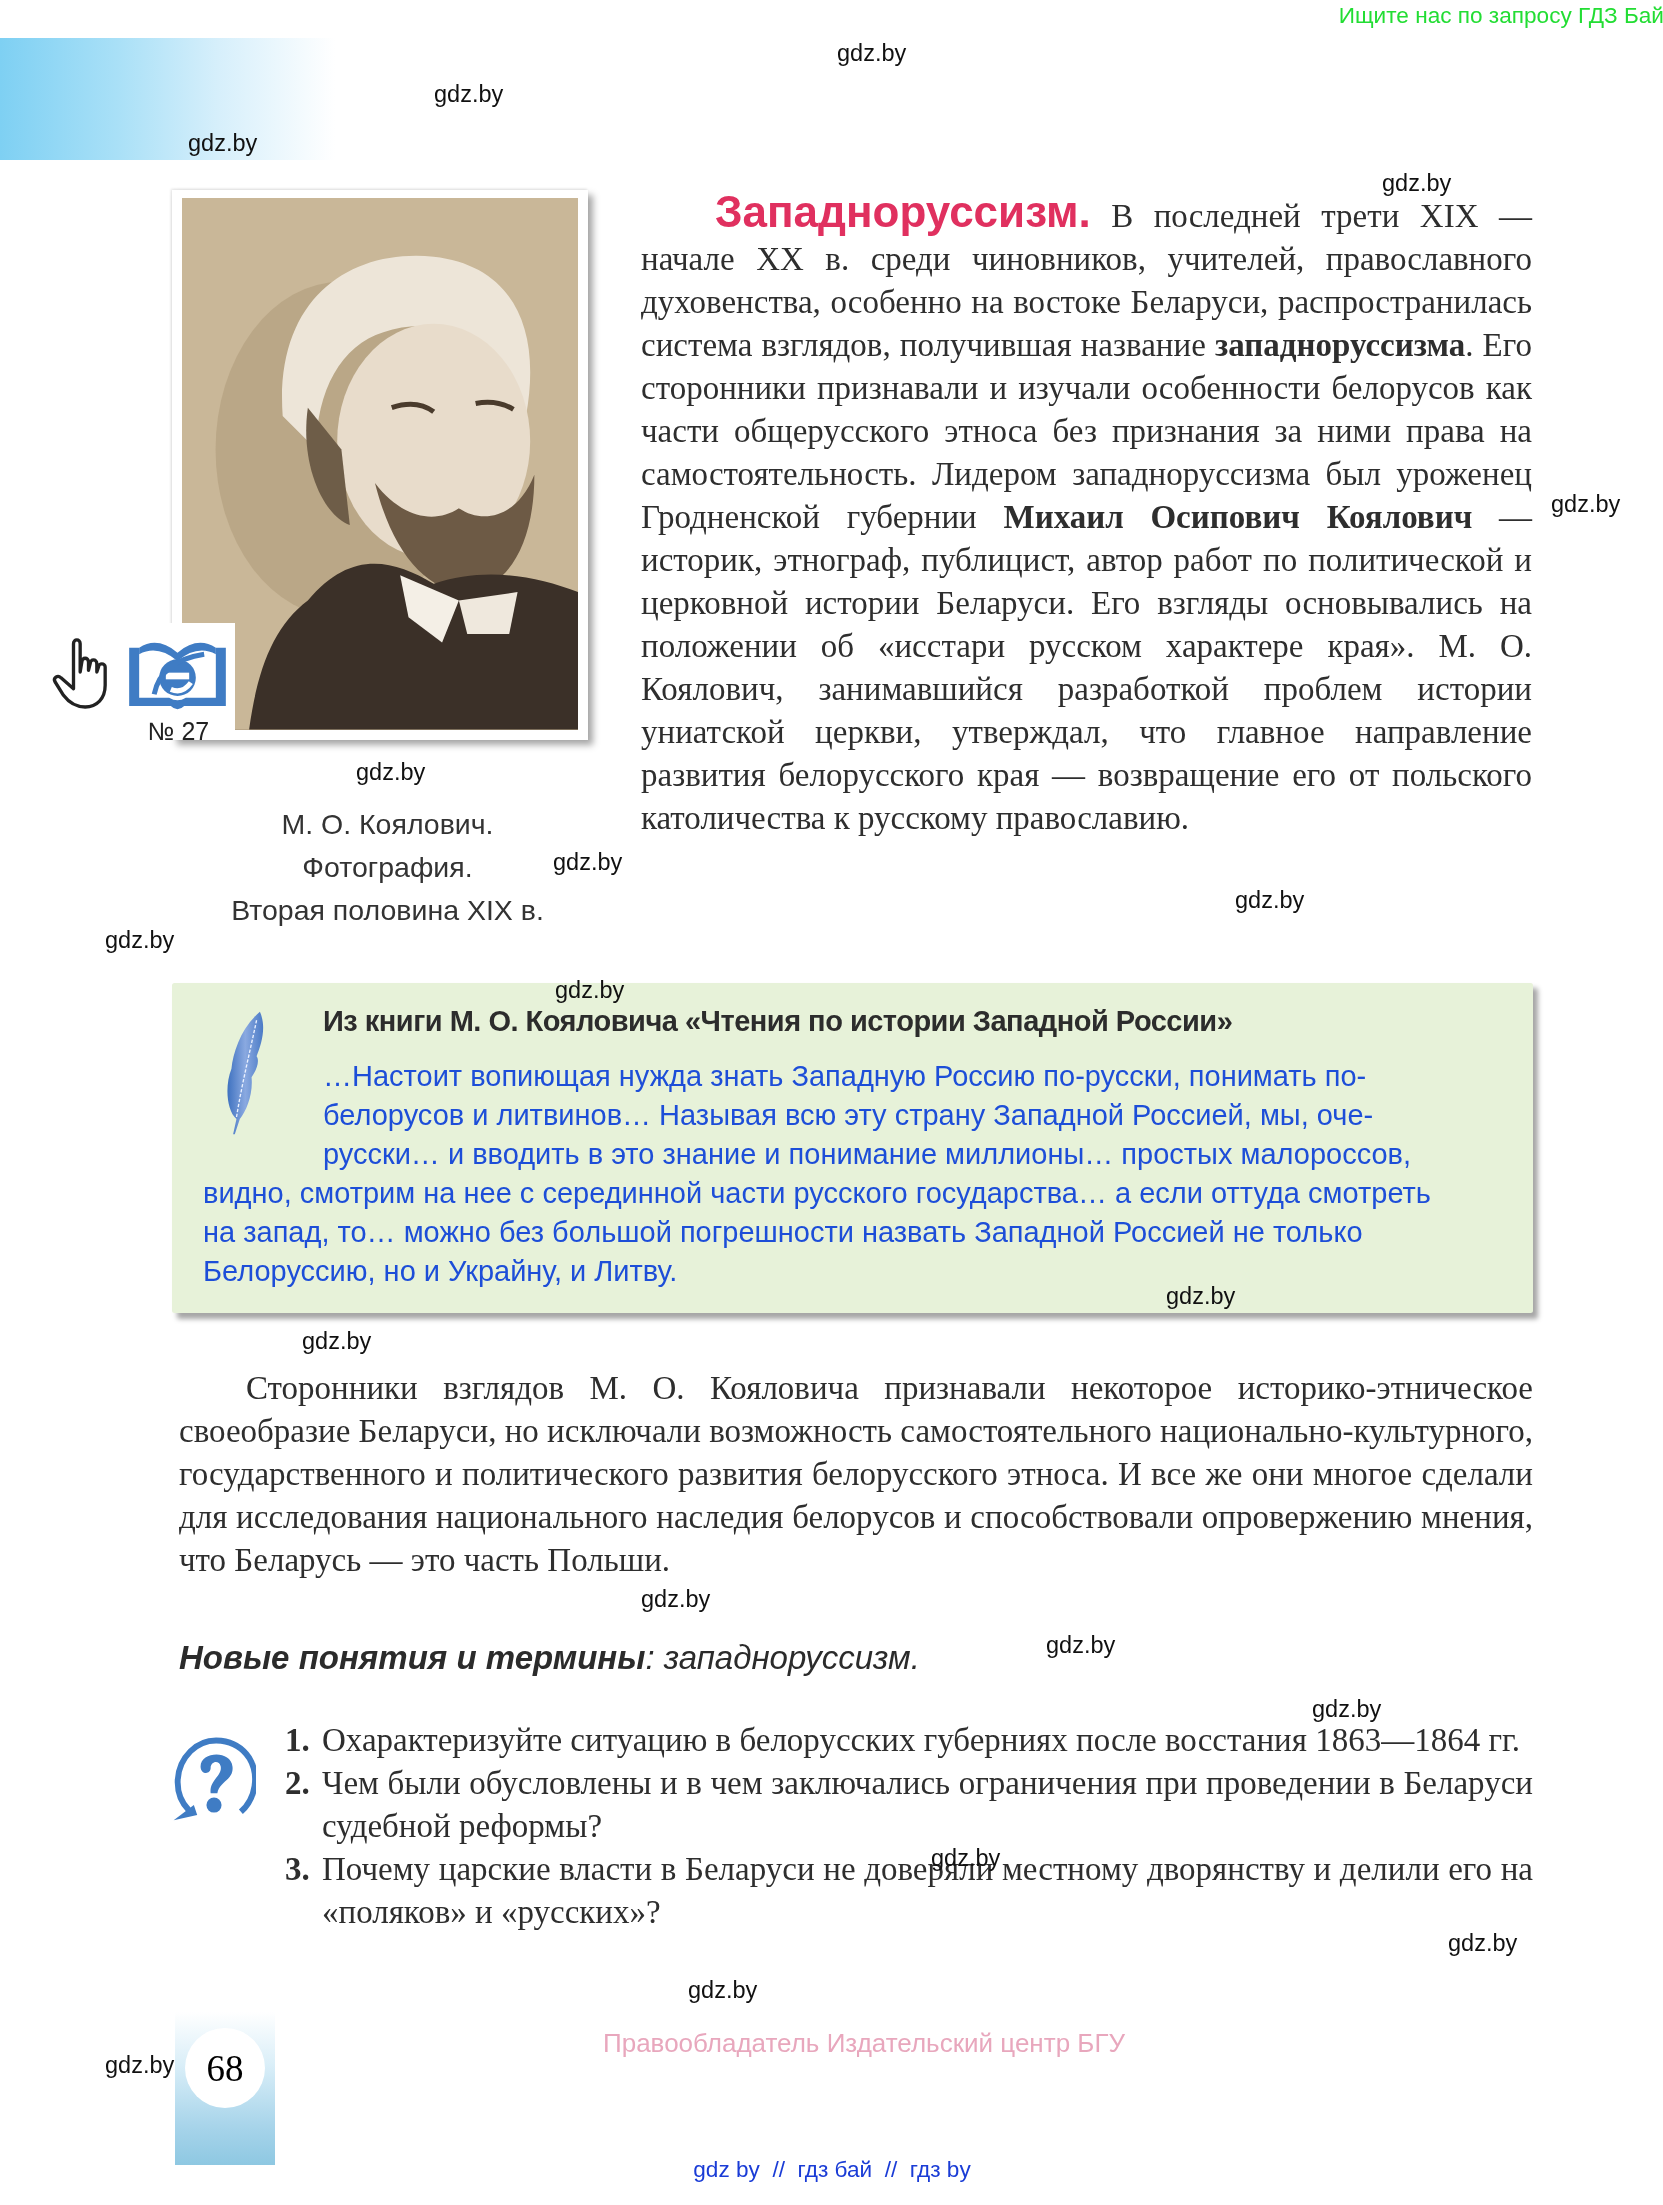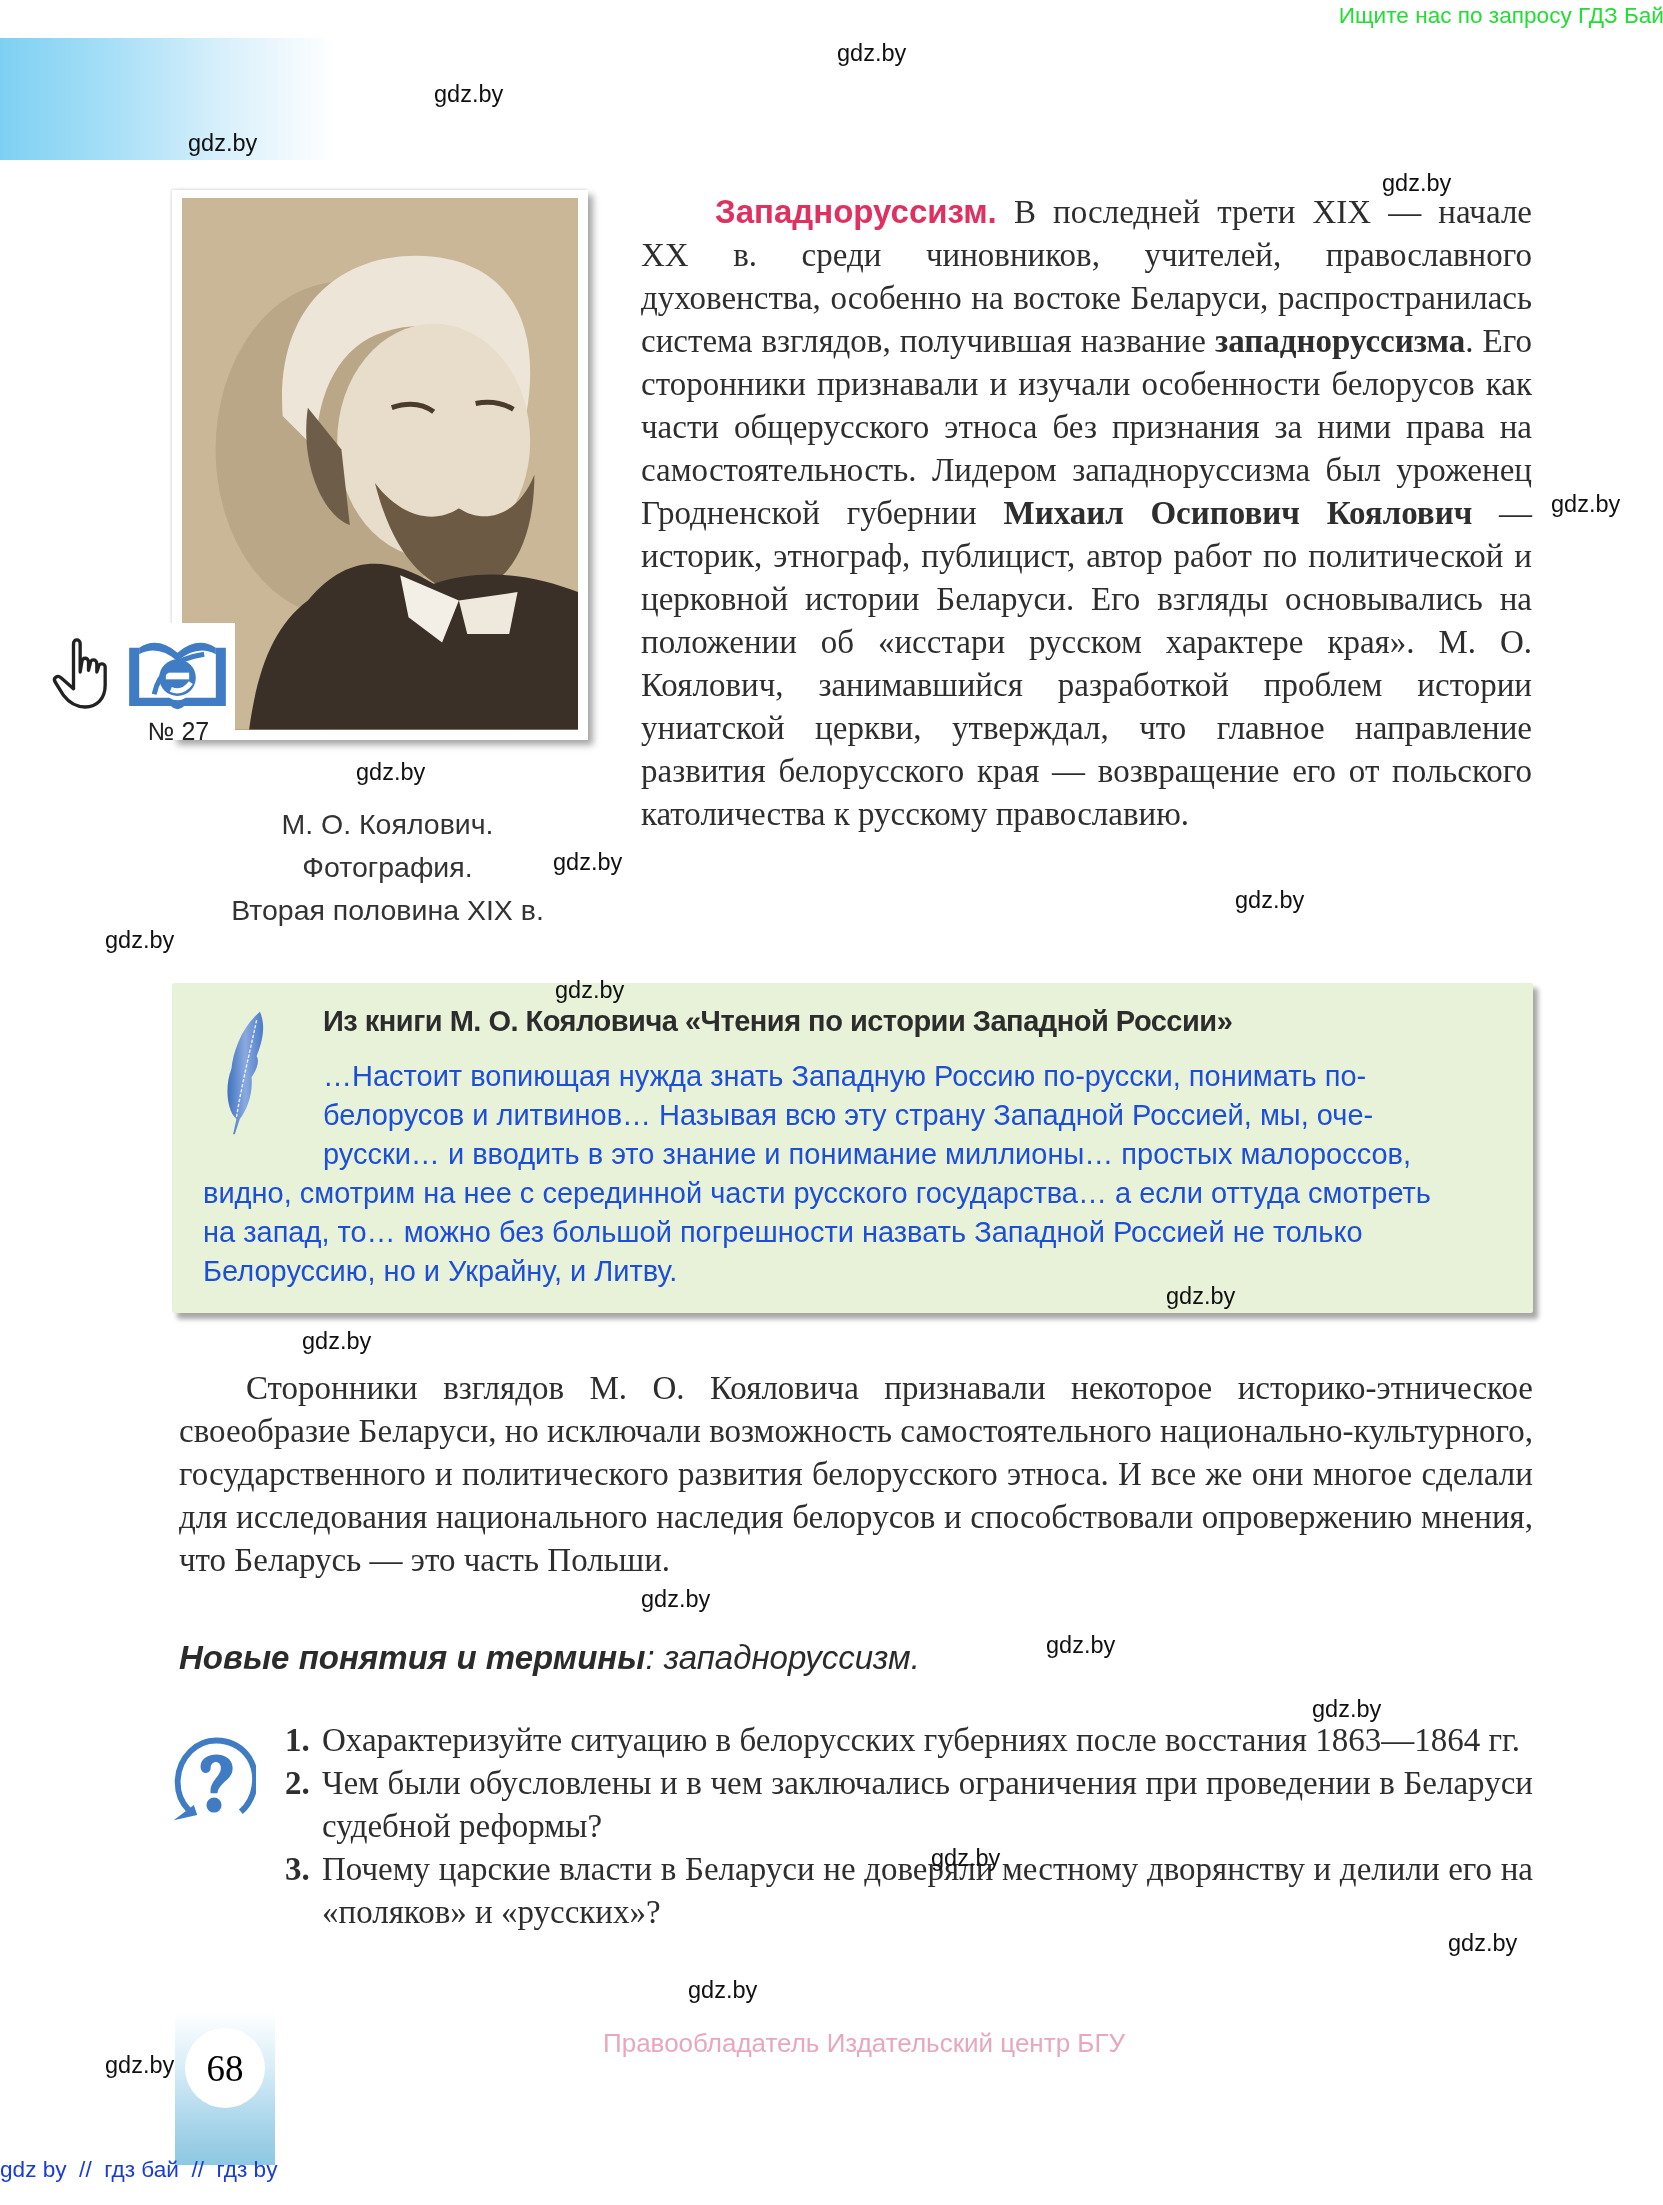--- a/index.html
+++ b/index.html
@@ -17,21 +17,21 @@
   .photo { position:absolute; left:10px; top:8.4px; right:10px; bottom:10px;
      background:radial-gradient(ellipse at 60% 35%, #ece2d2 0%, #d2c1a6 40%, #b7a284 70%, #8d7a60 100%); overflow:hidden; }
   .photo svg { width:100%; height:100%; display:block; }
   .icon-notch { left:123px; top:623px; width:112px; height:117px; background:#fff; }
   .hand-icon { left:50px; top:637px; width:67px; height:75px; }
   .book-icon { left:124px; top:636px; width:107px; height:80px; }
   .photo-num { left:126px; top:717px; width:105px; text-align:center; font-size:25px; color:#222; }
   .caption { left:184px; width:407px; top:803px; text-align:center; font-size:28.5px; line-height:43px; color:#333; }
 
   .main-text { left:641px; top:190px; width:891px; font-size:33px; line-height:43px; text-align:justify; color:#2e2e2e; }
-  .main-text .lead { font-family:"Liberation Sans", sans-serif; font-weight:bold; color:#e0305f; font-size:33px; }
+  .main-text .lead { font-family:"Liberation Sans", sans-serif; font-weight:bold; color:#e0305f; font-size:44px; }
   .indent { display:inline-block; width:74px; }
 
   .quote-box { left:172px; top:983px; width:1361px; height:330px; background:#e7f2d9;
      box-shadow:5px 5.9px 5px rgba(0,0,0,0.35); border-radius:2.5px; }
   .feather { left:208px; top:1010px; width:67px; height:126px; }
   .quote-title { left:323px; top:1005px; font-family:"Liberation Sans", sans-serif; font-weight:bold; font-size:29px; color:#2c2c2c; letter-spacing:-0.5px; white-space:nowrap; }
   .quote-body { left:203px; top:1057px; width:1258px; font-family:"Liberation Sans", sans-serif; font-size:29px; line-height:39px; color:#1d4ed8; text-align:justify; }
   .quote-body .qline { display:block; white-space:nowrap; }
   .quote-body .qline.in { padding-left:120px; }
 
@@ -42,21 +42,21 @@
   .q-icon { left:172px; top:1736px; width:84px; height:86px; }
   .qlist { left:285px; top:1719px; width:1248px; font-size:33px; line-height:43px; color:#2e2e2e; margin:0; padding:0; list-style:none; }
   .qlist li { position:relative; padding-left:37px; text-align:justify; }
   .qlist li .num { position:absolute; left:0; font-weight:bold; }
 
   .page-strip { left:175px; top:2012px; width:100px; height:153px;
      background:linear-gradient(180deg,#ffffff 0%,#d9eef8 35%,#a7d4ea 75%,#8ec8e2 100%); }
   .page-circle { left:185px; top:2028px; width:80px; height:80px; border-radius:50%; background:#fff;
      display:flex; align-items:center; justify-content:center; font-size:37px; color:#000000; }
   .copyright { left:0; width:1664px; top:2028px; text-align:center; font-family:"Liberation Sans", sans-serif; font-size:26px; color:#e8a7bd;padding-left:32px; }
-  .footer-links { left:0; width:1664px; top:2157px; font-family:"Liberation Sans", sans-serif; font-size:22.6px; color:#1a3cd6; }
+  .footer-links { left:0; width:1664px; top:2157px; text-align:center; font-family:"Liberation Sans", sans-serif; font-size:22.6px; color:#1a3cd6; }
 </style>
 </head>
 <body>
 
 <div class="abs top-banner sans">Ищите нас по запросу ГДЗ Бай</div>
 <div class="abs corner-grad"></div>
 
 <div class="abs photo-frame">
   <div class="photo">
     <svg viewBox="0 0 472 634" preserveAspectRatio="none">

